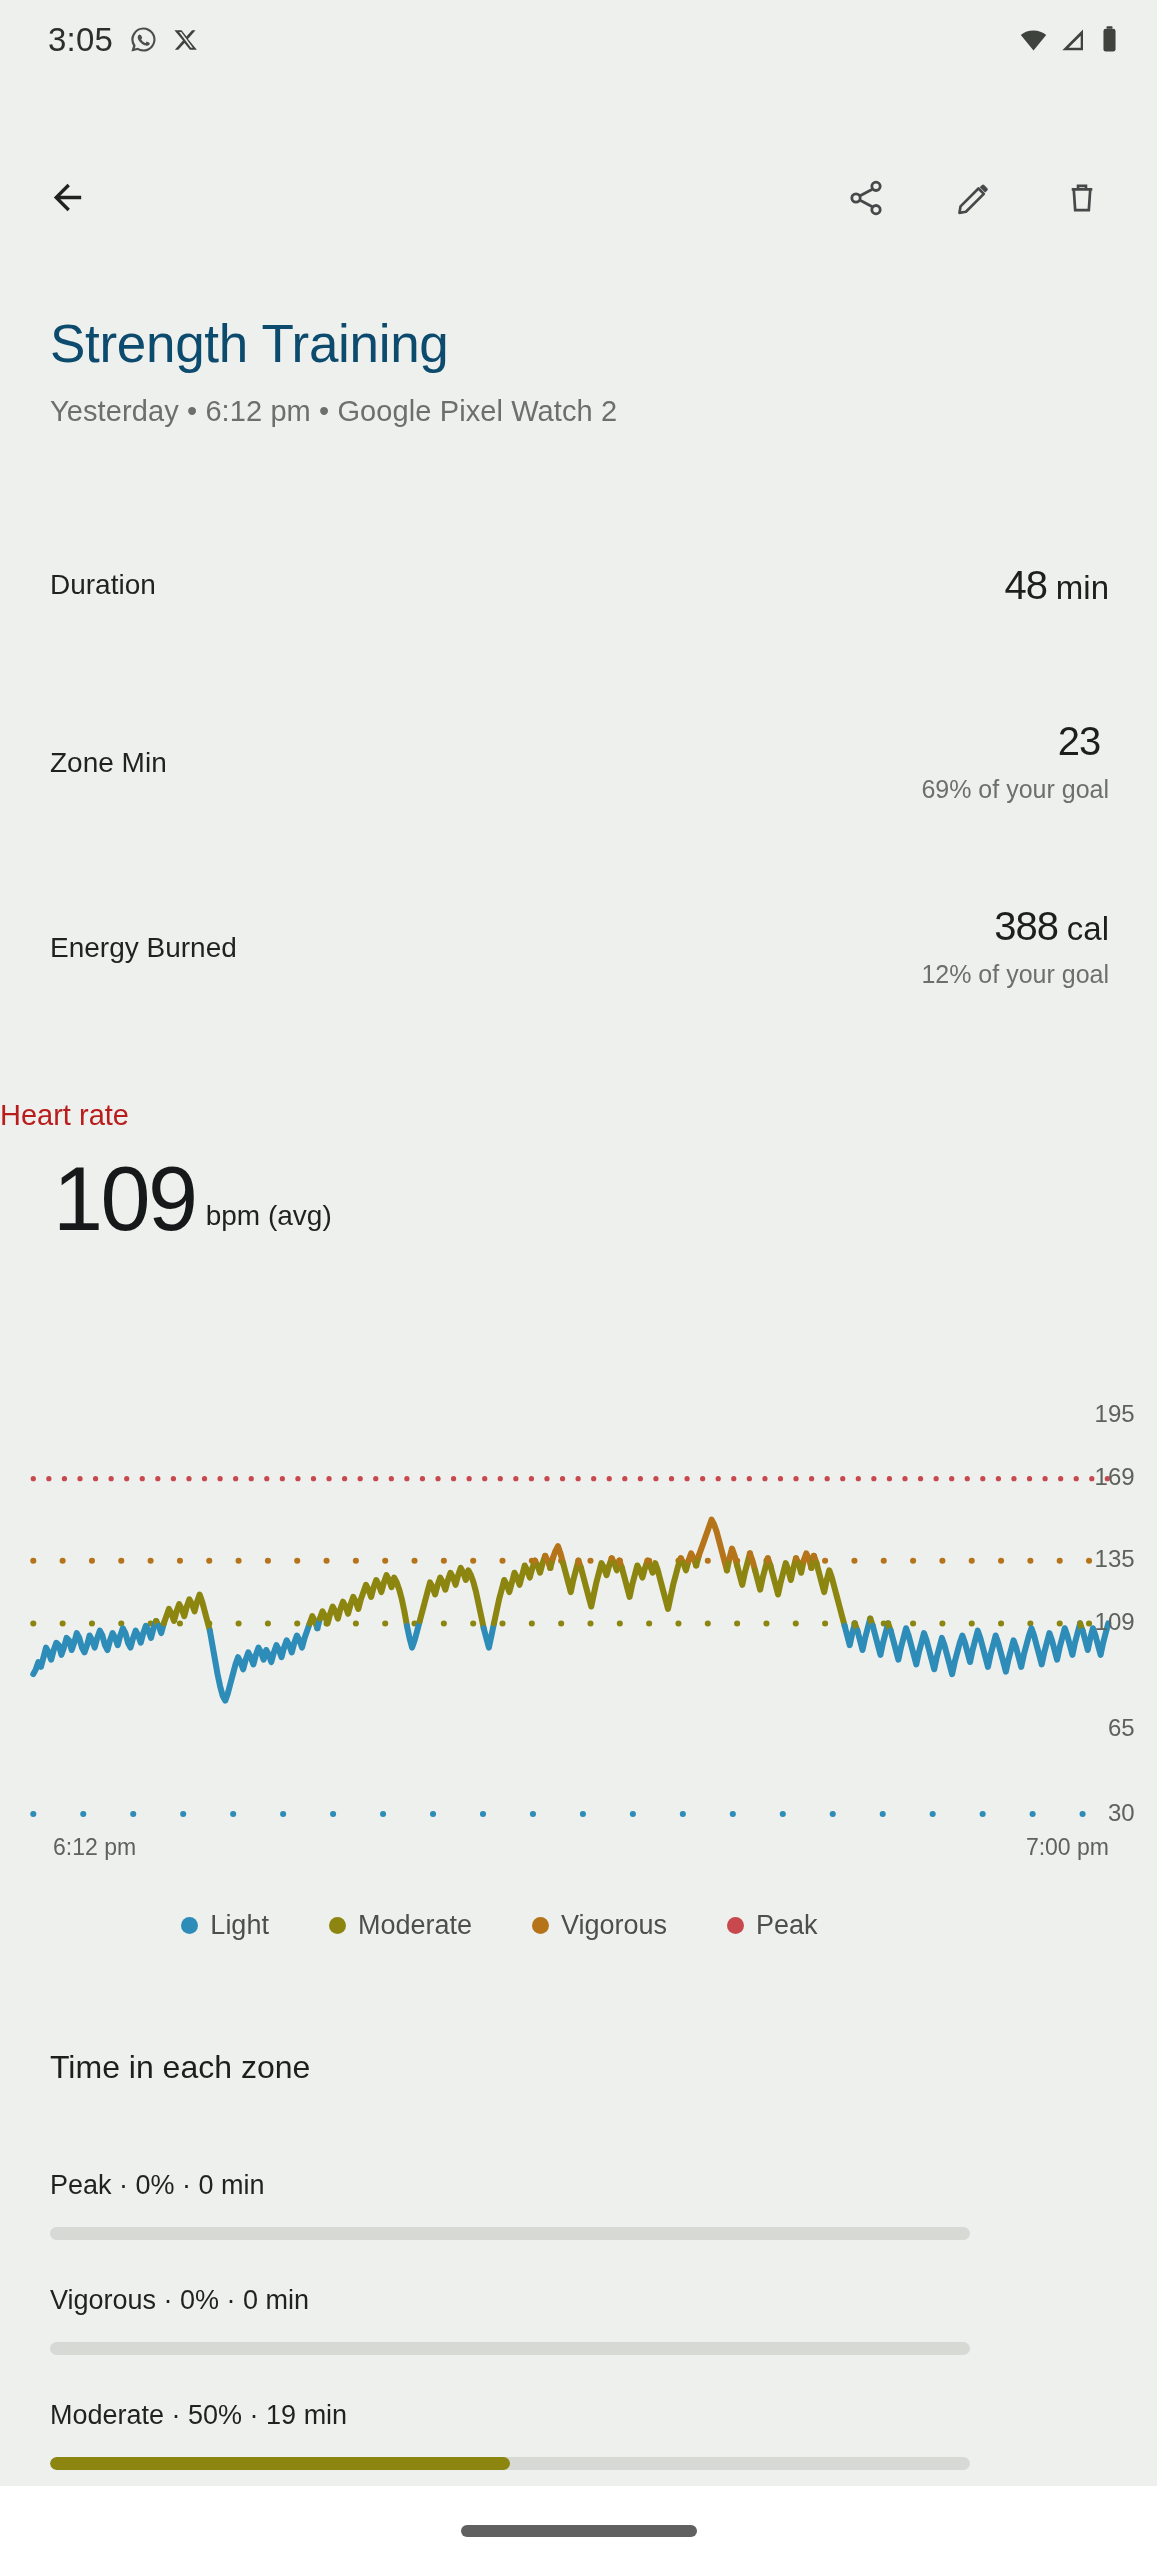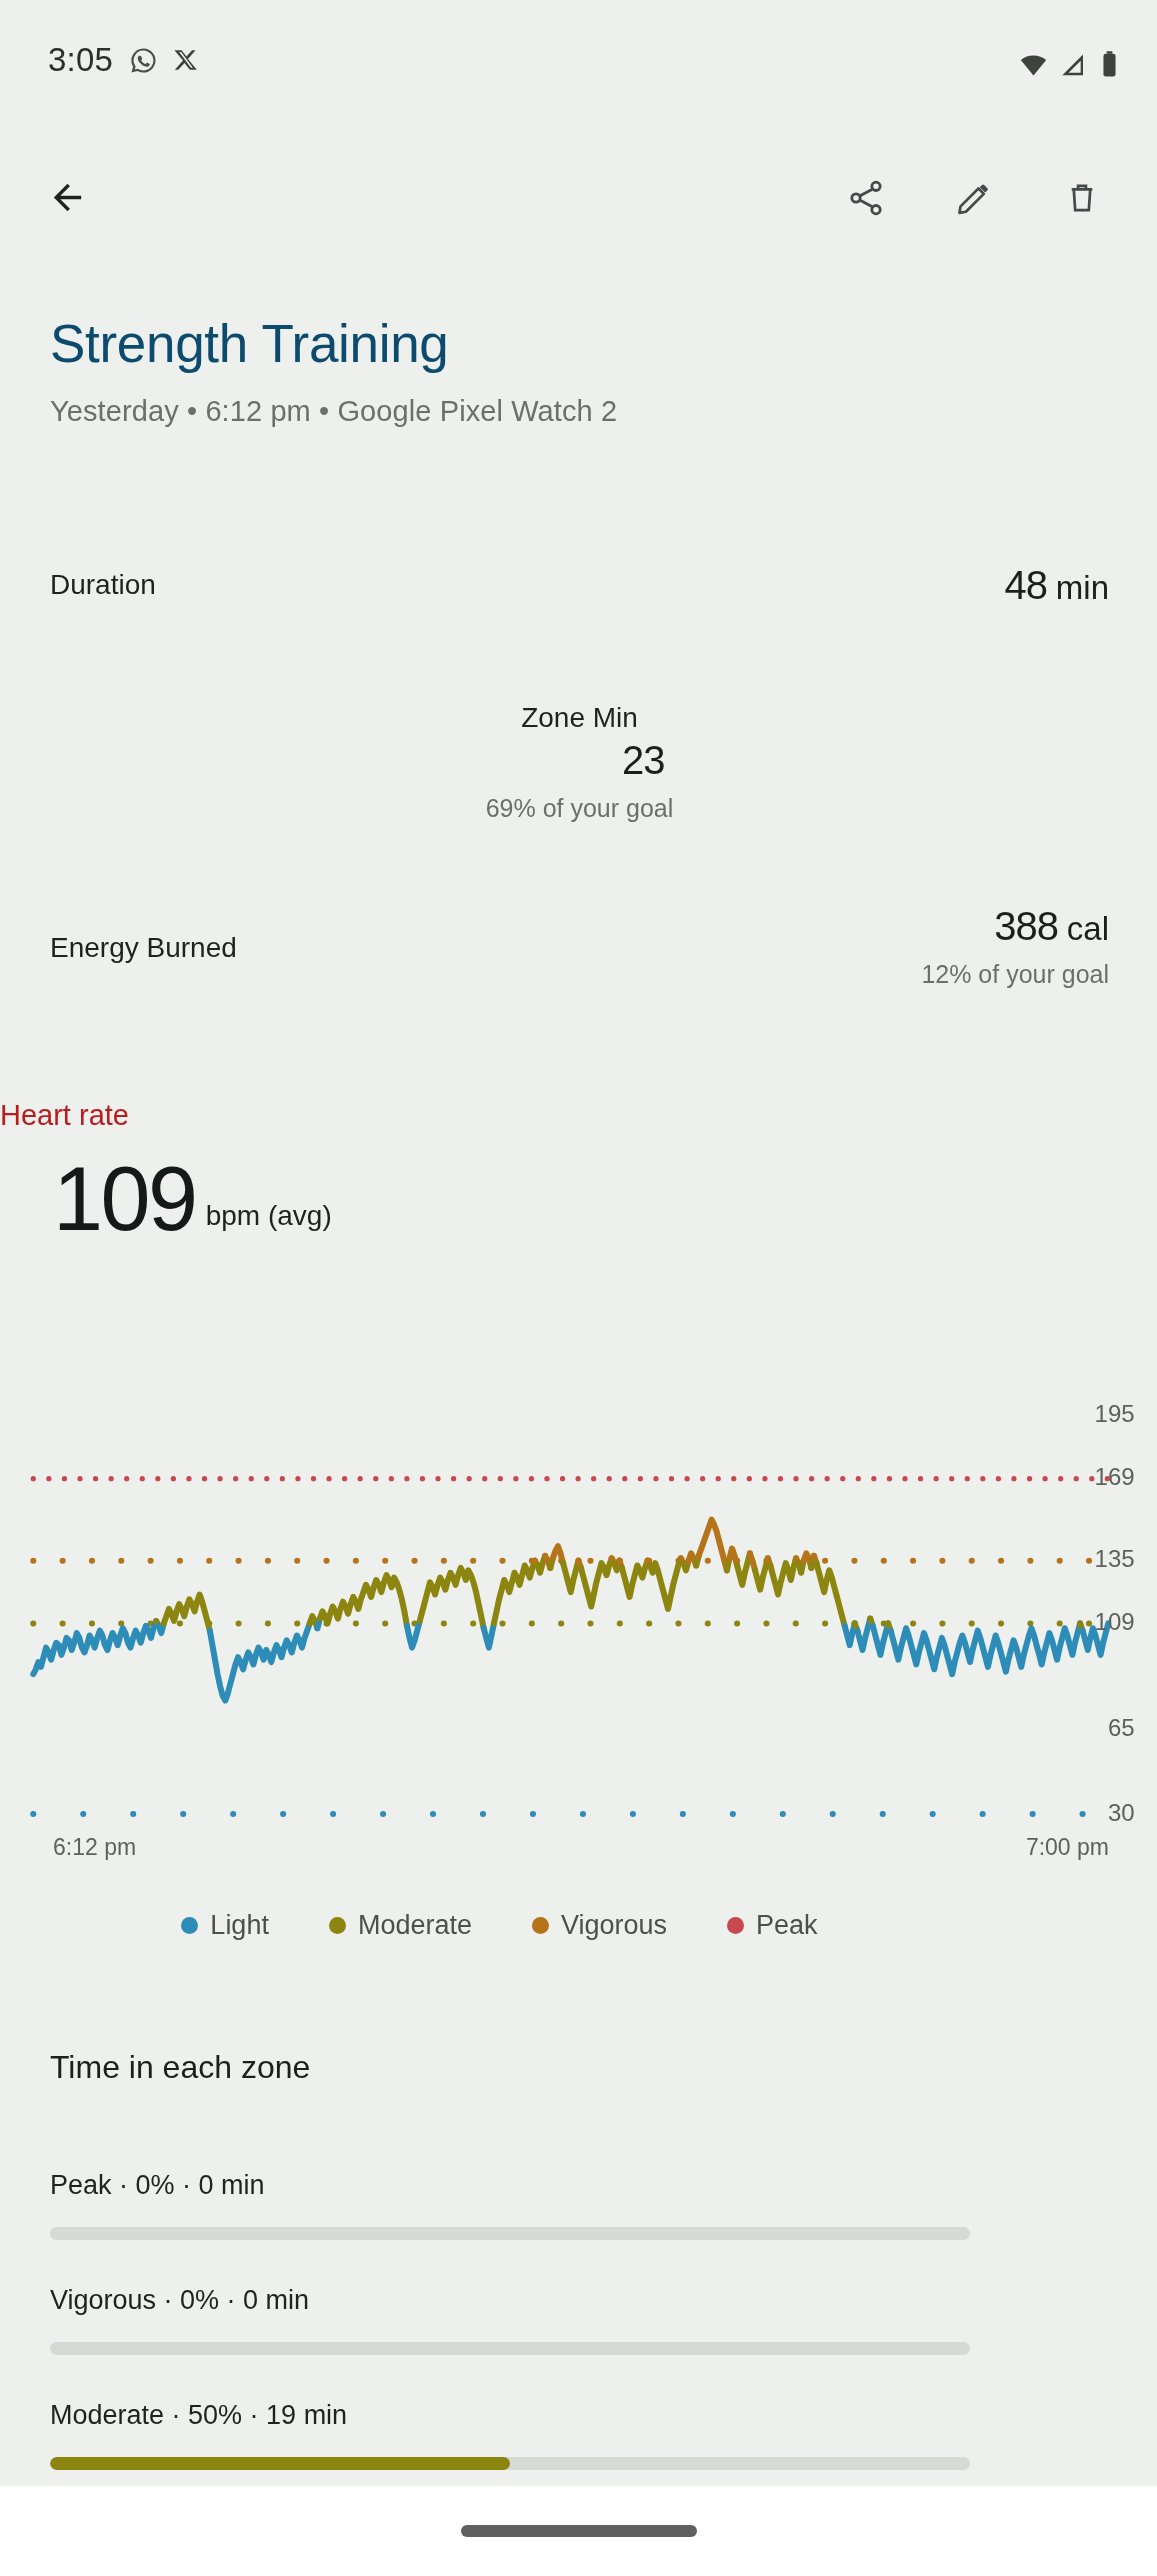--- a/index.html
+++ b/index.html
@@ -13,21 +13,21 @@
     position:relative;
     width:1157px; height:2576px;
     background:#eef0ed;
     overflow:hidden;
   }
 
   
   .statusbar {
     position:absolute; top:0; left:0;
     width:1157px; height:79px;
-    display:flex; align-items:flex-end;
+    display:flex; align-items:center;
     justify-content:space-between;
     padding:0 38px 0 48px;
   }
   .sb-left { display:flex; align-items:center; gap:15.5px; }
   .sb-time {
     font-size:33px; color:#2c2f2c; letter-spacing:0.2px;
     font-family:"Liberation Sans", sans-serif;
   }
   .sb-right { display:flex; align-items:center; gap:12px; }
   .icon-svg { display:block; }
@@ -58,21 +58,21 @@
     min-height:83px;
   }
   .stat-label { font-size:28px; color:#1f221f; }
   .stat-right { text-align:right; }
   .stat-value { font-size:0; line-height:1; white-space:nowrap; }
   .stat-num { font-size:40px; color:#1c1f1c; letter-spacing:-0.9px; }
   .stat-unit { font-size:33px; color:#1c1f1c; margin-left:8.6px; }
   .stat-sub { margin-top:13.8px; font-size:25px; color:#6b706b; }
 
   .row-duration { top:0; height:86px; }
-  .row-zonemin  { margin-top:74px; height:121px;flex-direction:column; }
+  .row-zonemin  { margin-top:74px; height:121px; }
   .row-energy   { margin-top:64px; height:121px; }
 
   
   .hr-section { position:absolute; top:1099px; left:0; width:1157px; }
   .hr-title { font-size:29px; color:#b91c1c; }
   .hr-big { margin-left:53px; margin-top:22.4px; white-space:nowrap; font-size:0; }
   .hr-num { font-size:90px; color:#16191a; letter-spacing:-2.6px; line-height:1; }
   .hr-unit { font-size:28px; color:#1f221f; margin-left:10.3px; position:relative; top:-5.2px; }
 
   

